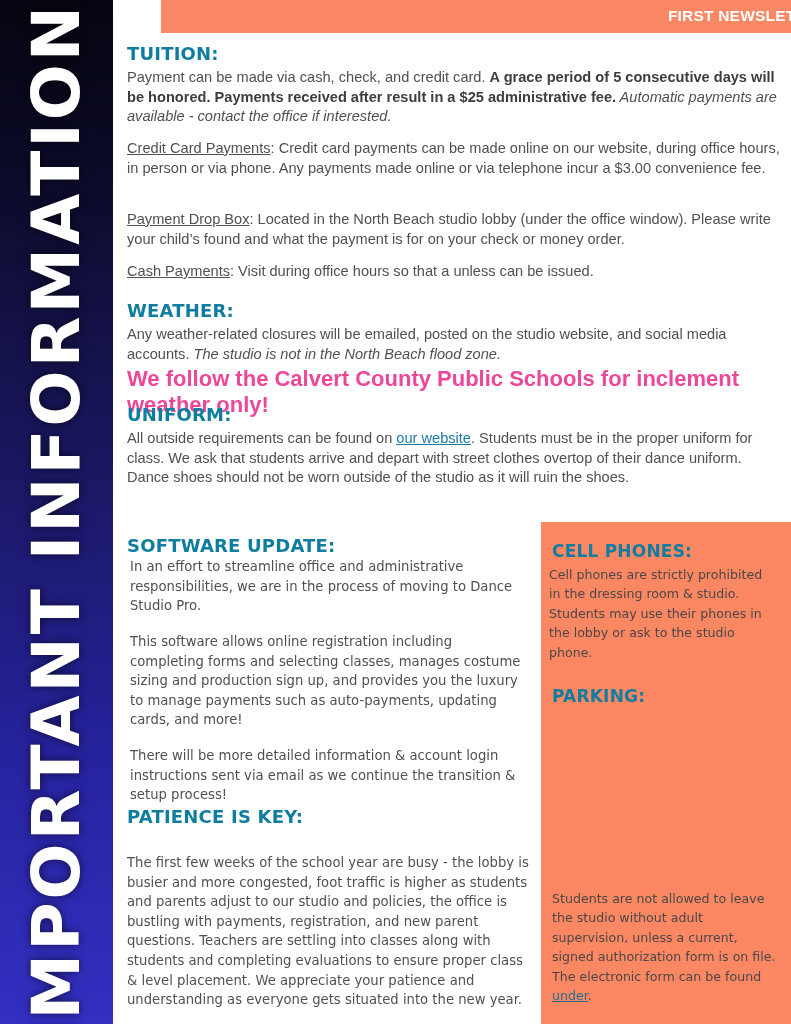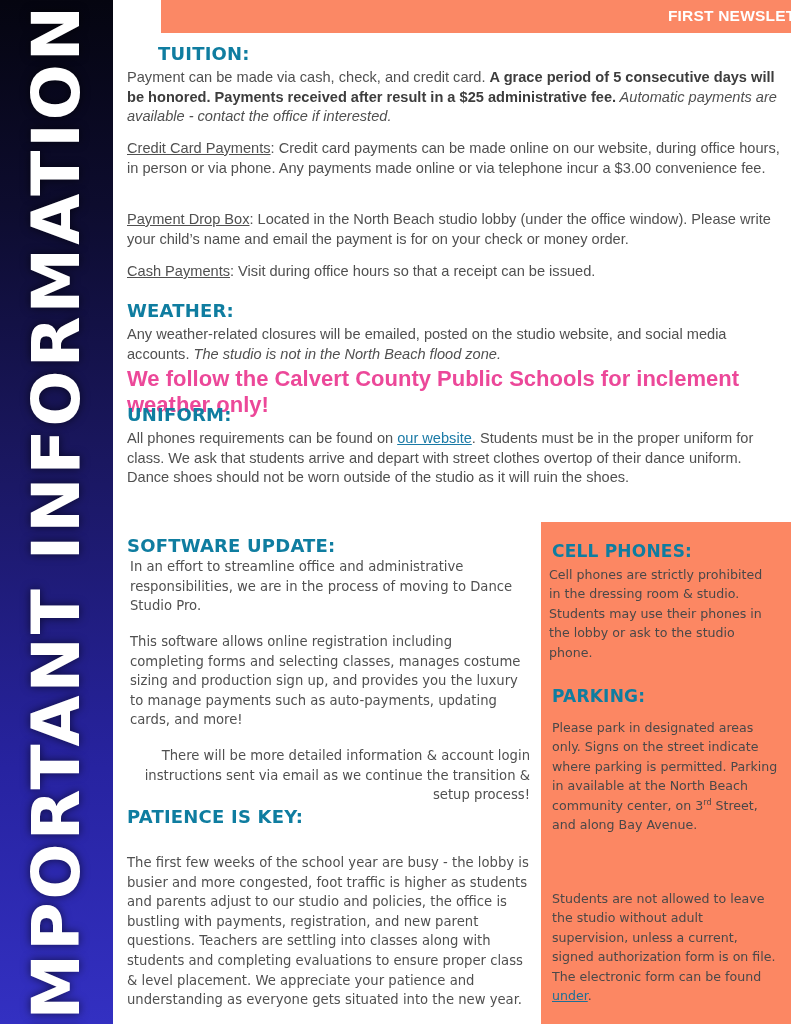--- a/index.html
+++ b/index.html
@@ -95,45 +95,44 @@
 <body>
 
 <div class="sidebar">
   <div class="sidebar-title">IMPORTANT INFORMATION</div>
 </div>
 
 <div class="header-bar">
   <div class="header-title">FIRST NEWSLETTER</div>
 </div>
 
-<div class="section-heading" style="left:127px; top:43px;margin-left:31px;">TUITION:</div>
+<div class="section-heading" style="left:127px; top:43px;">TUITION:</div>
 <div class="body-text" style="left:127px; top:68px; width:652px;"><span>Payment can be made via cash, check, and credit card. </span><b>A grace period of 5 consecutive days will be honored. Payments received after result in a $25 administrative fee.</b><i> Automatic payments are available - contact the office if interested.</i></div>
 
 <div class="body-text" style="left:127px; top:139px; width:655px;"><span class="u">Credit Card Payments</span><span>: Credit card payments can be made online on our website, during office hours, in person or via phone. Any payments made online or via telephone incur a $3.00 convenience fee.</span></div>
 
-<div class="body-text" style="left:127px; top:210px; width:660px;"><span class="u">Payment Drop Box</span><span>:  Located in the North Beach studio lobby (under the office window). Please write your child’s name and email the payment is for on your check or money order.</span></div>
+<div class="body-text" style="left:127px; top:210px; width:660px;"><span class="u">Payment Drop Box</span><span>:  Located in the North Beach studio lobby (under the office window). Please write your child’s found and what the payment is for on your check or money order.</span></div>
 
-<div class="body-text" style="left:127px; top:262px; width:655px;"><span class="u">Cash Payments</span><span>: Visit during office hours so that a receipt can be issued.</span></div>
+<div class="body-text" style="left:127px; top:262px; width:655px;"><span class="u">Cash Payments</span><span>: Visit during office hours so that a unless can be issued.</span></div>
 
 <div class="section-heading" style="left:127px; top:300px;">WEATHER:</div>
 <div class="body-text" style="left:127px; top:325px; width:620px;"><span>Any weather-related closures will be emailed, posted on the studio website, and social media accounts. </span><i>The studio is not in the North Beach flood zone.</i></div>
 <div class="bold-line" style="left:127px; top:366px;">We follow the Calvert County Public Schools for inclement weather only!</div>
 
 <div class="section-heading" style="left:127px; top:404px;">UNIFORM:</div>
-<div class="body-text" style="left:127px; top:429px; width:660px;"><span>All phones requirements can be found on </span><a class="link">our website</a><span>. Students must be in the proper uniform for class. We ask that students arrive and depart with street clothes overtop of their dance uniform. Dance shoes should not be worn outside of the studio as it will ruin the shoes.</span></div>
+<div class="body-text" style="left:127px; top:429px; width:660px;"><span>All outside requirements can be found on </span><a class="link">our website</a><span>. Students must be in the proper uniform for class. We ask that students arrive and depart with street clothes overtop of their dance uniform. Dance shoes should not be worn outside of the studio as it will ruin the shoes.</span></div>
 
 <div class="section-heading" style="left:127px; top:513px;margin-top:22px;">SOFTWARE UPDATE:</div>
 <div class="sw-text" style="left:130px; top:537px; width:395px;">In an effort to streamline office and administrative responsibilities, we are in the process of moving to Dance Studio Pro.</div>
 <div class="sw-text" style="left:130px; top:612px; width:395px;">This software allows online registration including completing forms and selecting classes, manages costume sizing and production sign up, and provides you the luxury to manage payments such as auto-payments, updating cards, and more!</div>
-<div class="sw-text" style="left:130px; top:726px; width:400px;text-align:right;">There will be more detailed information &amp; account login instructions sent via email as we continue the transition &amp; setup process!</div>
+<div class="sw-text" style="left:130px; top:726px; width:400px;">There will be more detailed information &amp; account login instructions sent via email as we continue the transition &amp; setup process!</div>
 
 <div class="section-heading" style="left:127px; top:806px;">PATIENCE IS KEY:</div>
 <div class="sw-text" style="left:127px; top:833px; width:405px;">The first few weeks of the school year are busy - the lobby is busier and more congested, foot traffic is higher as students and parents adjust to our studio and policies, the office is bustling with payments, registration, and new parent questions. Teachers are settling into classes along with students and completing evaluations to ensure proper class &amp; level placement. We appreciate your patience and understanding as everyone gets situated into the new year.</div>
 
 <div class="callout-box">
   <div class="callout-heading" style="left:11px; top:19px;">CELL PHONES:</div>
   <div class="callout-text" style="left:8px; top:43px; width:226px;">Cell phones are strictly prohibited in the dressing room &amp; studio. Students may use their phones in the lobby or ask to the studio phone.</div>
 
   <div class="callout-heading" style="left:11px; top:164px;">PARKING:</div>
-  <div class="callout-text" style="left:11px; top:196px; width:226px;"><span>Please park in designated areas only. Signs on the street indicate where parking is permitted. Parking in available at the North Beach community center, on 3</span><sup>rd</sup><span> Street, and along Bay Avenue.</span></div>
 
   <div class="callout-text" style="left:11px; top:367px; width:226px;"><span>Students are not allowed to leave the studio without adult supervision, unless a current, signed authorization form is on file. The electronic form can be found </span><a class="link">under</a><span>.</span></div>
 </div>
 
 </body></html>

